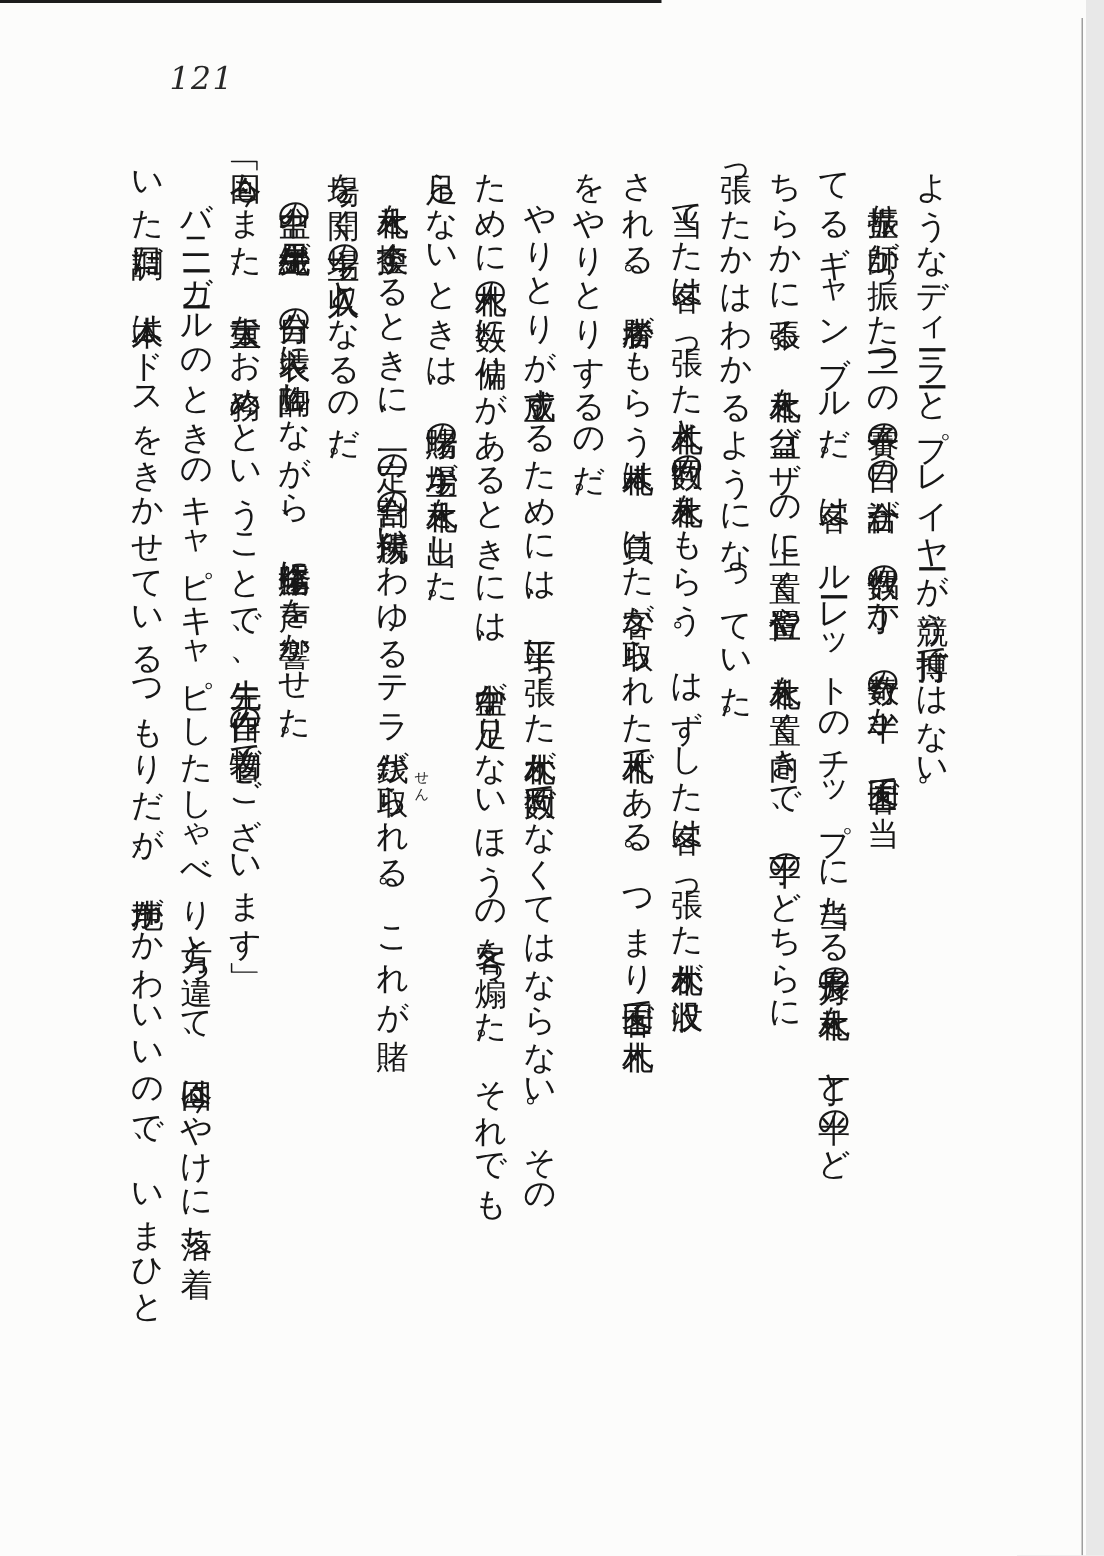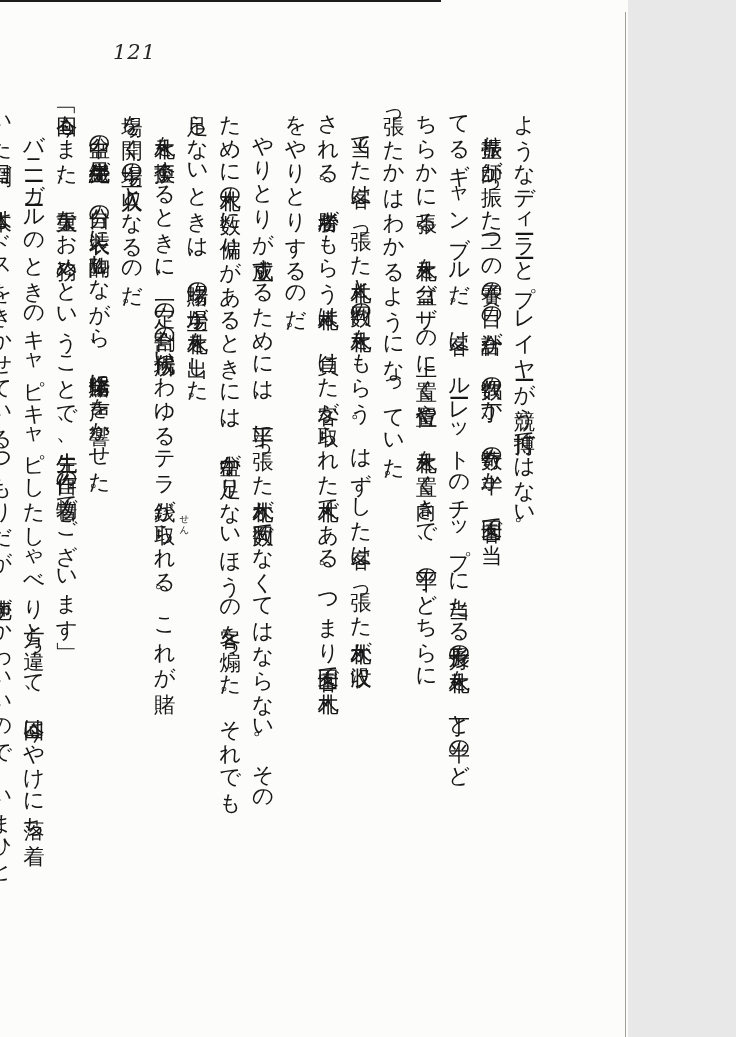--- a/index.html
+++ b/index.html
@@ -2,21 +2,21 @@
 <html lang="ja"><head>
 <meta charset="utf-8">
 <style>
   html, body {
     margin: 0;
     padding: 0;
     background: #e8e8e8;
   }
   .book-page {
     position: relative;
-    width: 628px;
+    width: 724px;
     height: 1037px;
     background: #fcfcfb;
     overflow: hidden;
     font-family: "DejaVu Serif", "Liberation Serif", serif;
   }
   
   .scan-top-edge {
     position: absolute;
     top: 0;
     left: 0;

